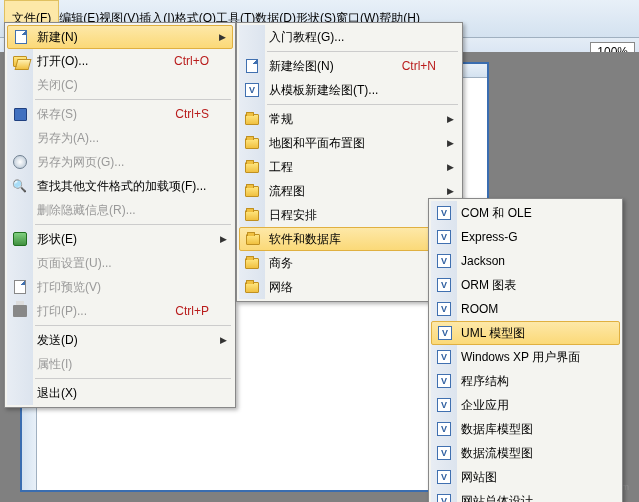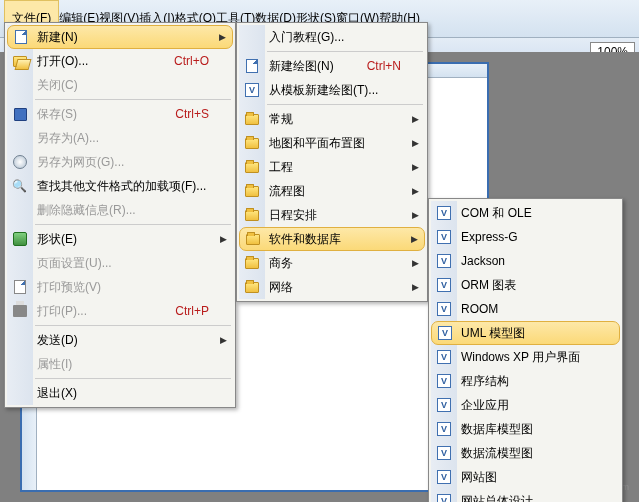--- a/index.html
+++ b/index.html
@@ -16,29 +16,29 @@
     
     .canvas-area { position: absolute; top: 52px; left: 0; right: 0; bottom: 0; background: #808080; }
     .drawing-window { position: absolute; left: 20px; top: 10px; right: 150px; bottom: 10px; background: #fff; border: 2px solid #3a6db0; }
     .drawing-window::before { content: ""; position: absolute; top: 0; left: 0; width: 14px; bottom: 0; background: linear-gradient(90deg, #d4e2f0, #e8f0f8); border-right: 1px solid #a0b0c0; }
     .ruler-top { position: absolute; top: 0; left: 14px; right: 0; height: 14px; background: linear-gradient(#e8f0f8, #d4e2f0); border-bottom: 1px solid #a0b0c0; }
     
     
     .menu { position: absolute; background: #f4f4f0; border: 1px solid #888; box-shadow: 2px 2px 4px rgba(0,0,0,0.3); padding: 2px; }
     .menu-gutter { position: absolute; left: 2px; top: 2px; bottom: 2px; width: 26px; background: linear-gradient(90deg, #e8edf4, #dce4ee); }
     .menu-item { position: relative; display: flex; align-items: center; height: 24px; padding: 0 24px 0 30px; white-space: nowrap; cursor: default; }
-    .menu-item.highlighted { background: linear-gradient(#fde8a8, #fbd978); border: 1px solid #e0b040; padding: 0 13px 0 29px; height: 24px; border-radius: 7px; }
+    .menu-item.highlighted { background: linear-gradient(#fde8a8, #fbd978); border: 1px solid #e0b040; padding: 0 13px 0 29px; height: 24px; border-radius: 2px; }
     .menu-item.disabled { color: #999; }
     .menu-item .icon { position: absolute; left: 4px; width: 18px; height: 18px; display: flex; align-items: center; justify-content: center; }
     .menu-item .shortcut { position: absolute; right: 24px; color: #b91c1c; }
     .menu-item .arrow { position: absolute; right: 6px; font-size: 9px; color: #333; }
     .menu-sep { height: 1px; background: #ccc; margin: 2px 2px 2px 28px; position: relative; }
     
     .menu1 { top: 22px; left: 4px; width: 232px; }
-    .menu2 { top: 22px; left: 236px; width: 192px; }
+    .menu2 { top: 22px; left: 236px; width: 227px; }
     .menu3 { top: 198px; left: 428px; width: 195px; }
     
     .ic-folder { width: 14px; height: 11px; background: linear-gradient(#ffe680, #f0c040); border: 1px solid #c09020; border-radius: 1px; position: relative; }
     .ic-folder::before { content: ""; position: absolute; top: -3px; left: 0; width: 6px; height: 3px; background: #f0c040; border: 1px solid #c09020; border-bottom: none; border-radius: 1px 1px 0 0; }
     .ic-doc { width: 12px; height: 14px; background: #fff; border: 1px solid #4070b0; position: relative; }
     .ic-doc::after { content: ""; position: absolute; top: 0; right: 0; width: 4px; height: 4px; background: linear-gradient(135deg, #fff 50%, #4070b0 50%); }
     .ic-vdoc { width: 14px; height: 14px; background: #fff; border: 1px solid #4070b0; display: flex; align-items: center; justify-content: center; color: #3060a0; font-size: 9px; font-weight: bold; }
     .ic-print { width: 14px; height: 12px; background: #888; border-radius: 1px; position: relative; }
     .ic-print::before { content: ""; position: absolute; top: -4px; left: 3px; width: 8px; height: 4px; background: #ddd; }
     .ic-shape { width: 14px; height: 14px; background: linear-gradient(#80d080, #409040); border: 1px solid #207020; border-radius: 2px; }

